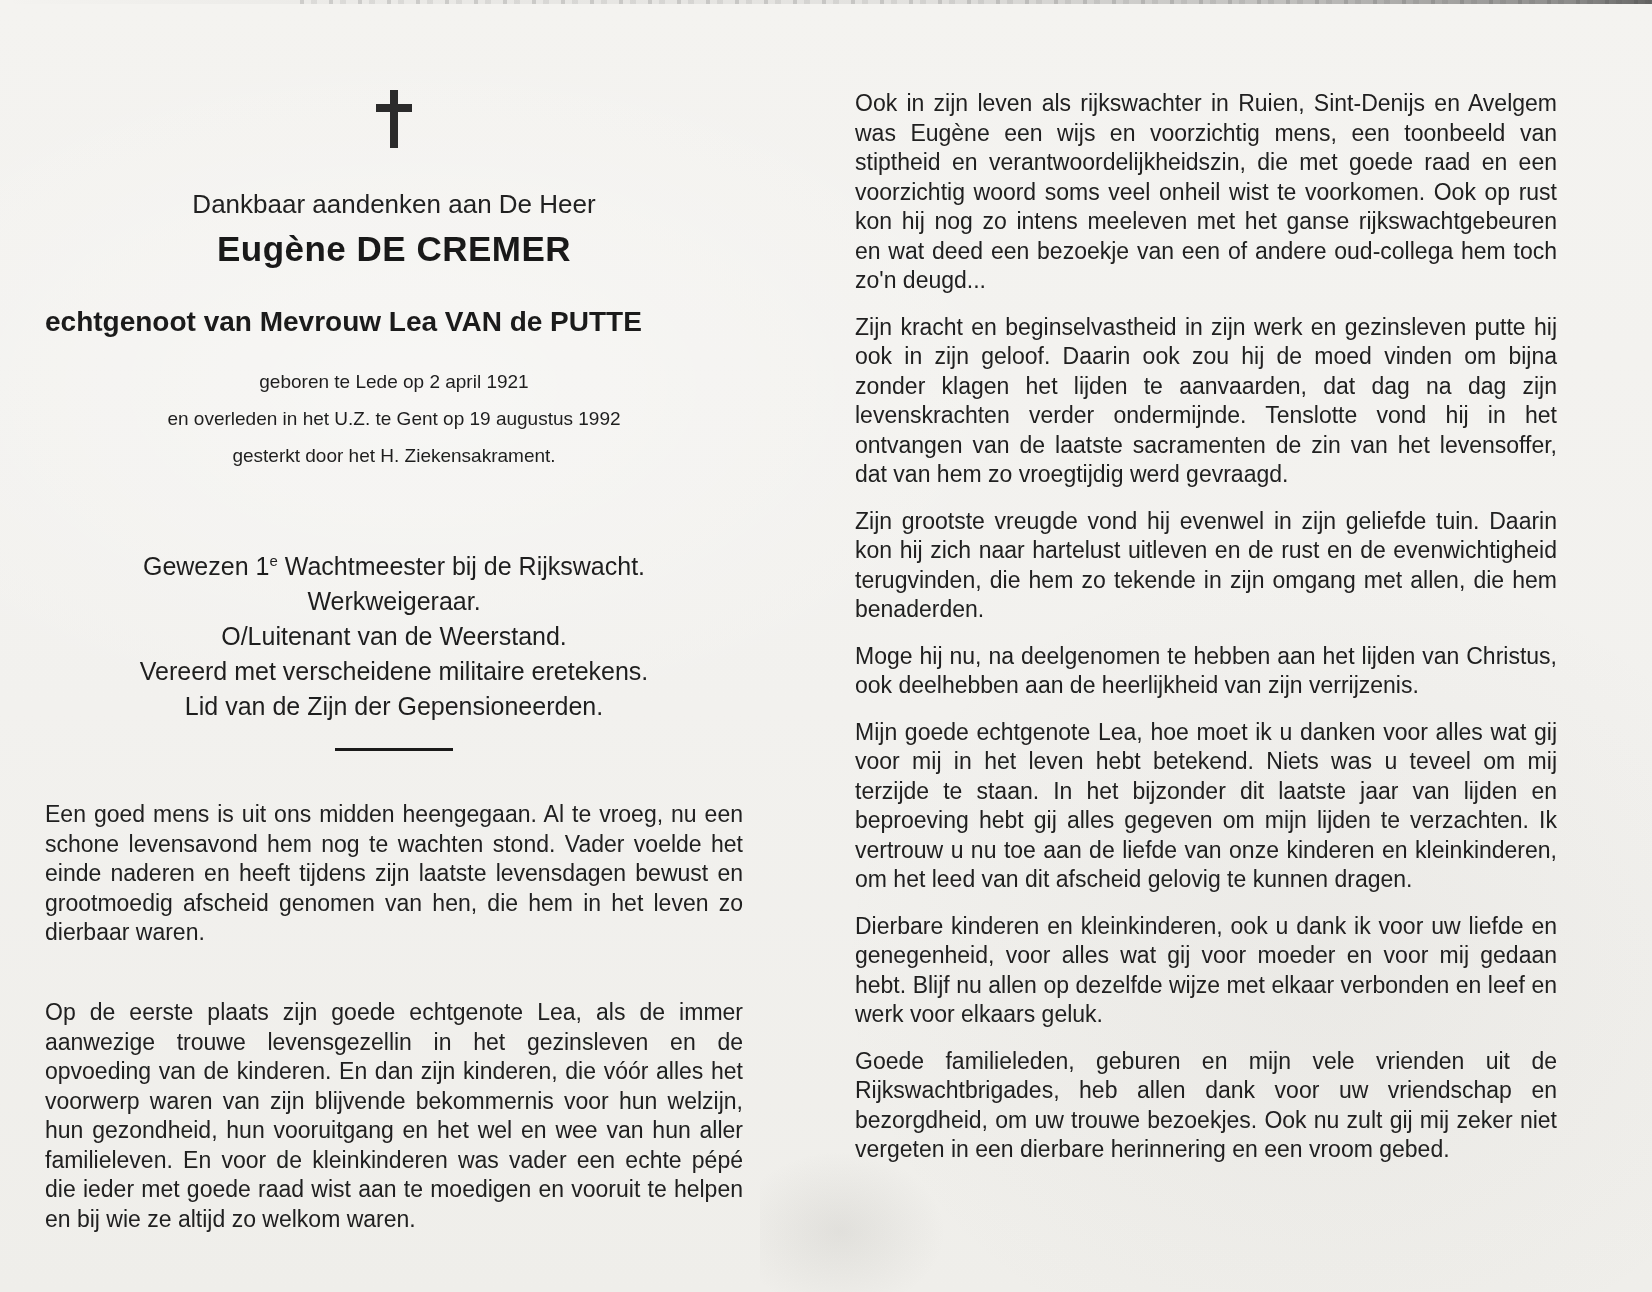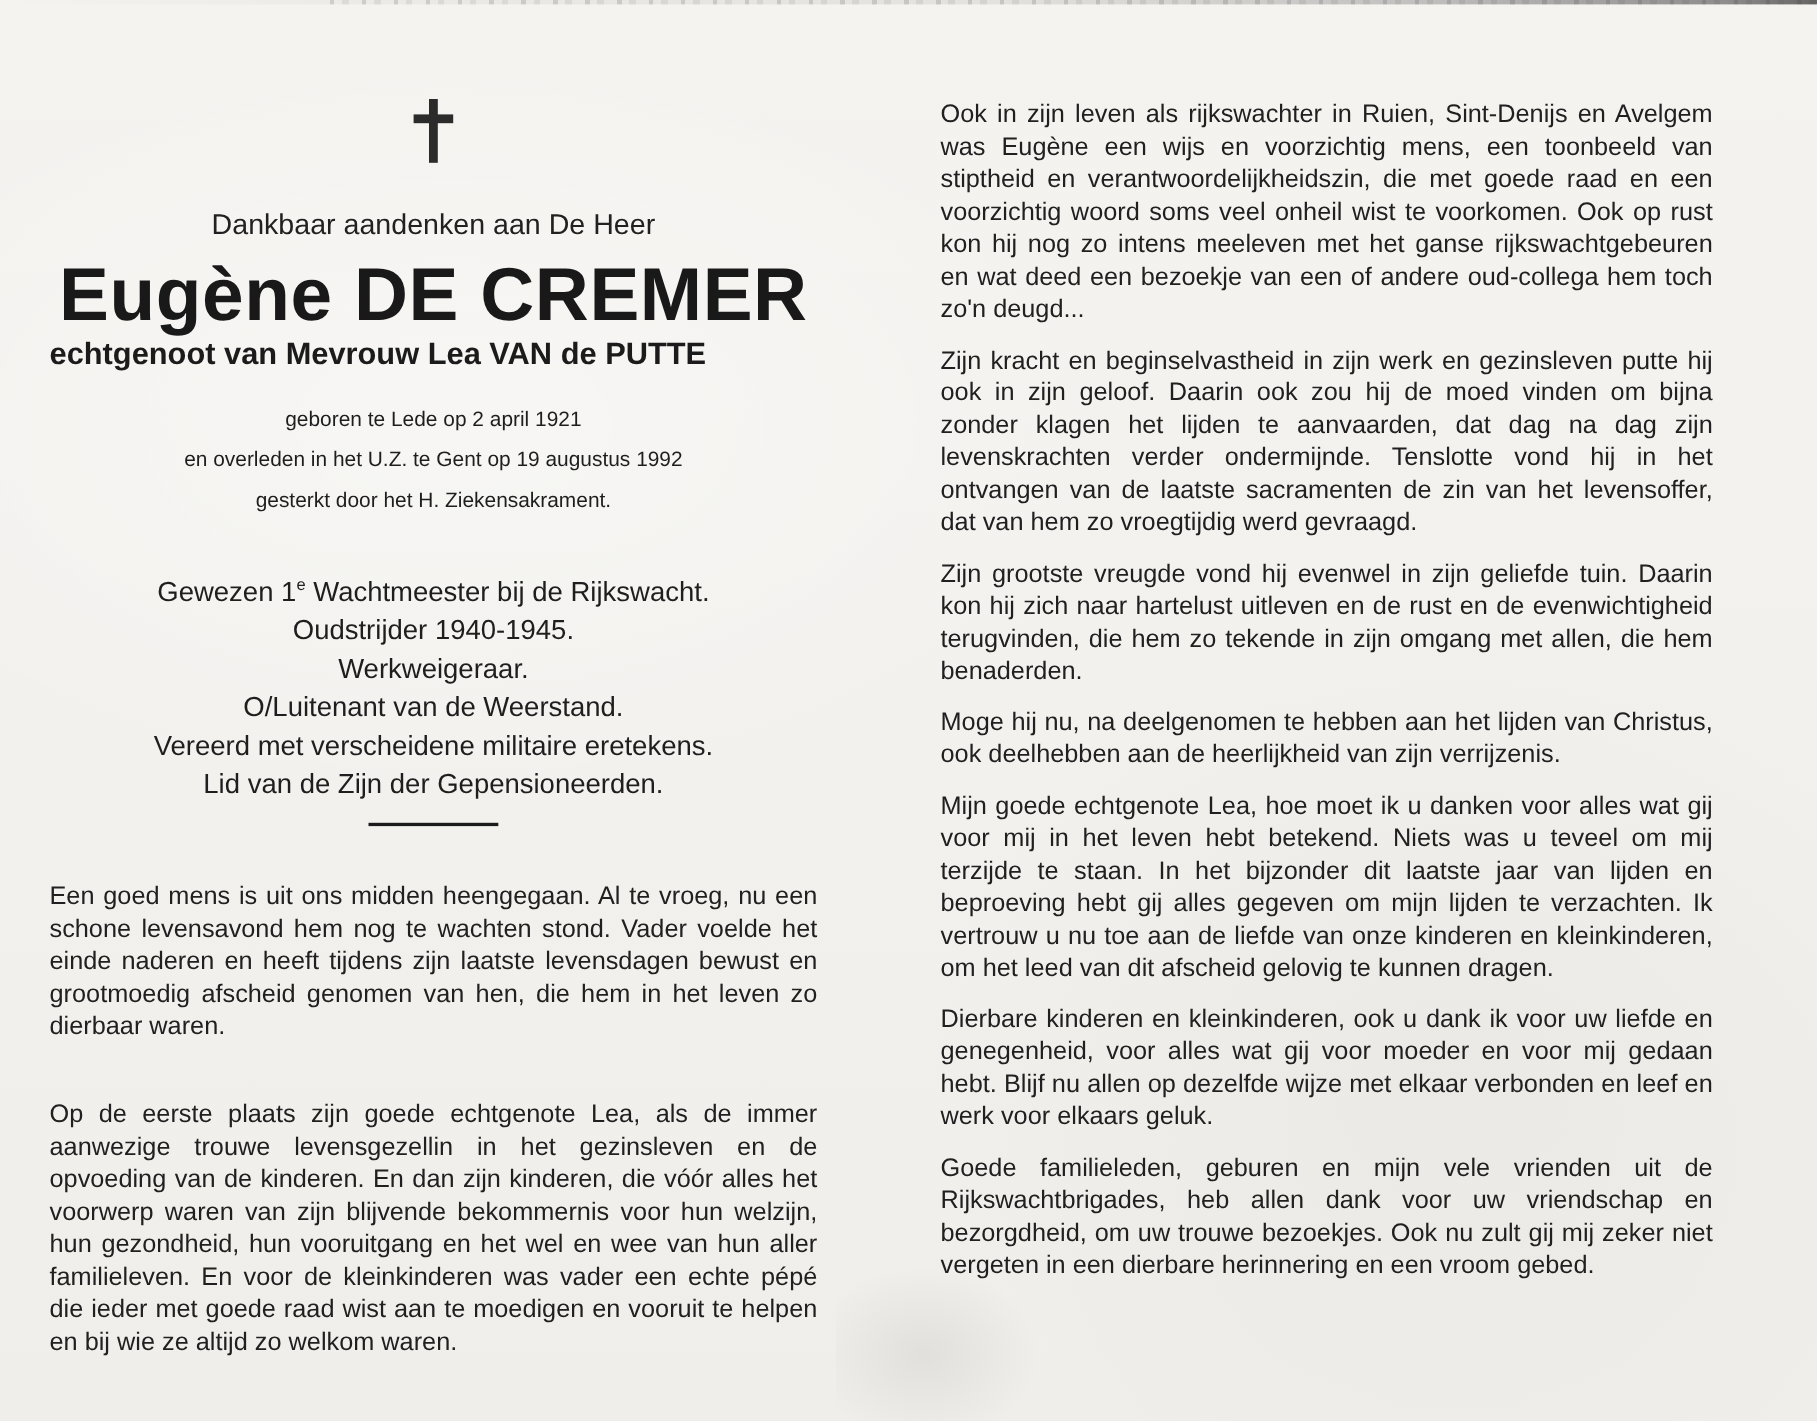--- a/index.html
+++ b/index.html
@@ -62,34 +62,34 @@
     position: absolute; left: 50%; top: 14px; width: 36px; height: 8px;
     margin-left: -18px; background: #2b2b2b;
   }
 
   .intro {
     position: absolute; top: 189px; width: 100%; margin: 0;
     text-align: center; font-size: 26px; color: #212121;
   }
   .name {
     position: absolute; top: 229px; width: 100%; margin: 0;
-    text-align: center; font-size: 68px; font-weight: 700;
+    text-align: center; font-size: 35px; font-weight: 700;
     letter-spacing: 0.5px; color: #191919;
   }
   .spouse {
     position: absolute; top: 306px; width: 100%; margin: 0;
     font-size: 28px; font-weight: 700; color: #1b1b1b;
   }
   .dates {
     position: absolute; top: 363px; width: 100%;
     text-align: center; font-size: 19px; line-height: 37px;
   }
   .dates p { margin: 0; }
   .honors {
-    position: absolute; top: 521px; width: 100%;
+    position: absolute; top: 549px; width: 100%;
     text-align: center; font-size: 25px; line-height: 35px;
   }
   .honors p { margin: 0; }
   .honors sup { font-size: 60%; line-height: 0; }
   .divider {
     position: absolute; top: 748px; left: 50%; width: 118px; height: 3px;
     margin-left: -59px; background: #1a1a1a;
   }
 
   .body-par {
@@ -125,21 +125,20 @@
     <p class="spouse">echtgenoot van Mevrouw Lea VAN de PUTTE</p>
 
     <div class="dates">
       <p>geboren te Lede op 2 april 1921</p>
       <p>en overleden in het U.Z. te Gent op 19 augustus 1992</p>
       <p>gesterkt door het H. Ziekensakrament.</p>
     </div>
 
     <div class="honors">
       <p><span>Gewezen 1</span><sup>e</sup><span> Wachtmeester bij de Rijkswacht.</span></p>
-      <p>Oudstrijder 1940-1945.</p>
       <p>Werkweigeraar.</p>
       <p>O/Luitenant van de Weerstand.</p>
       <p>Vereerd met verscheidene militaire eretekens.</p>
       <p>Lid van de Zijn der Gepensioneerden.</p>
     </div>
 
     <div class="divider"></div>
 
     <p class="body-par lp-a">Een goed mens is uit ons midden heengegaan. Al te vroeg, nu een schone levensavond hem nog te wachten stond. Vader voelde het einde naderen en heeft tijdens zijn laatste levensdagen bewust en grootmoedig afscheid genomen van hen, die hem in het leven zo dierbaar waren.</p>
     <p class="body-par lp-b">Op de eerste plaats zijn goede echtgenote Lea, als de immer aanwezige trouwe levensgezellin in het gezinsleven en de opvoeding van de kinderen. En dan zijn kinderen, die vóór alles het voorwerp waren van zijn blijvende bekommernis voor hun welzijn, hun gezondheid, hun vooruitgang en het wel en wee van hun aller familieleven. En voor de kleinkinderen was vader een echte pépé die ieder met goede raad wist aan te moedigen en vooruit te helpen en bij wie ze altijd zo welkom waren.</p>

